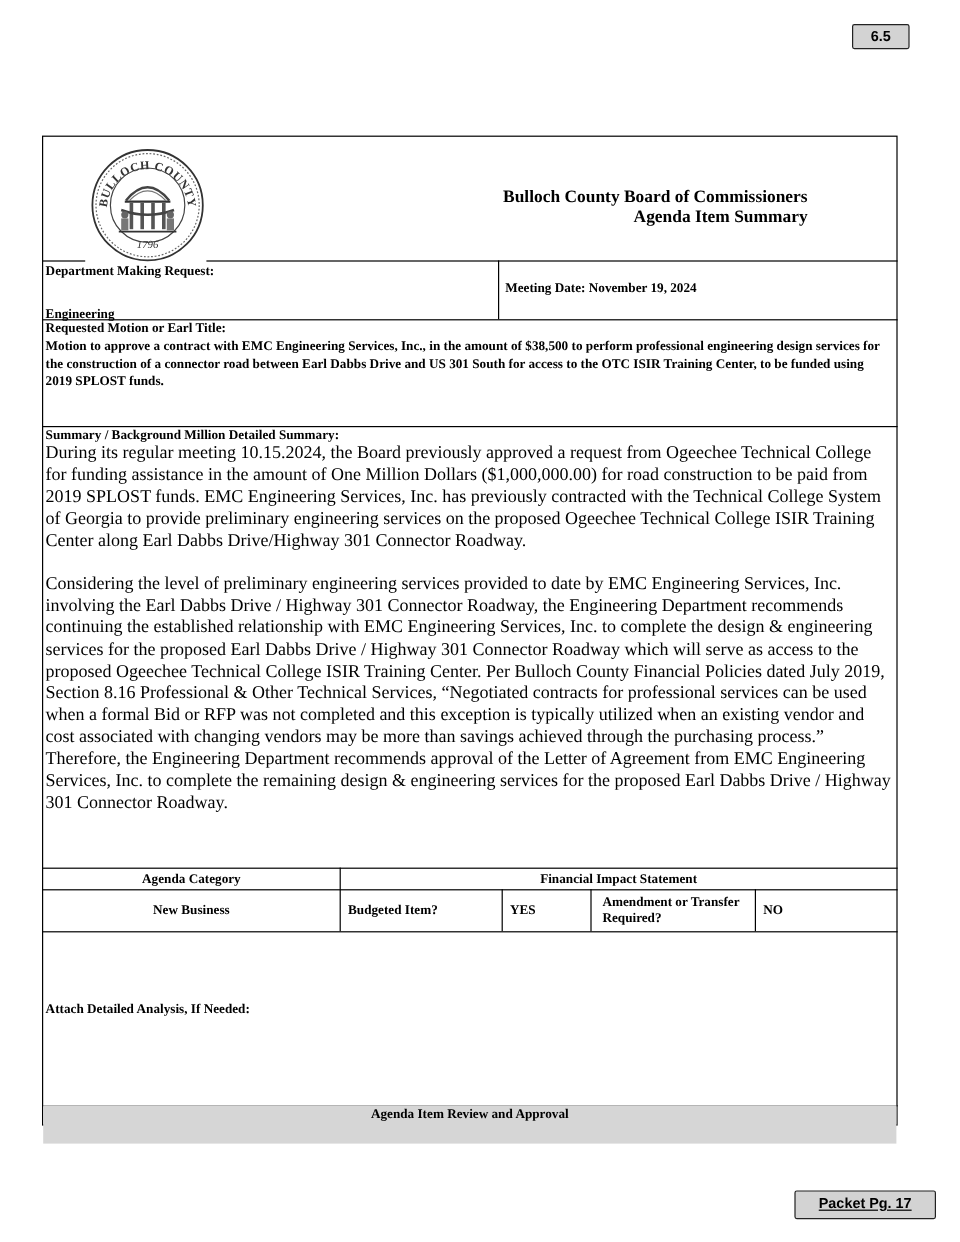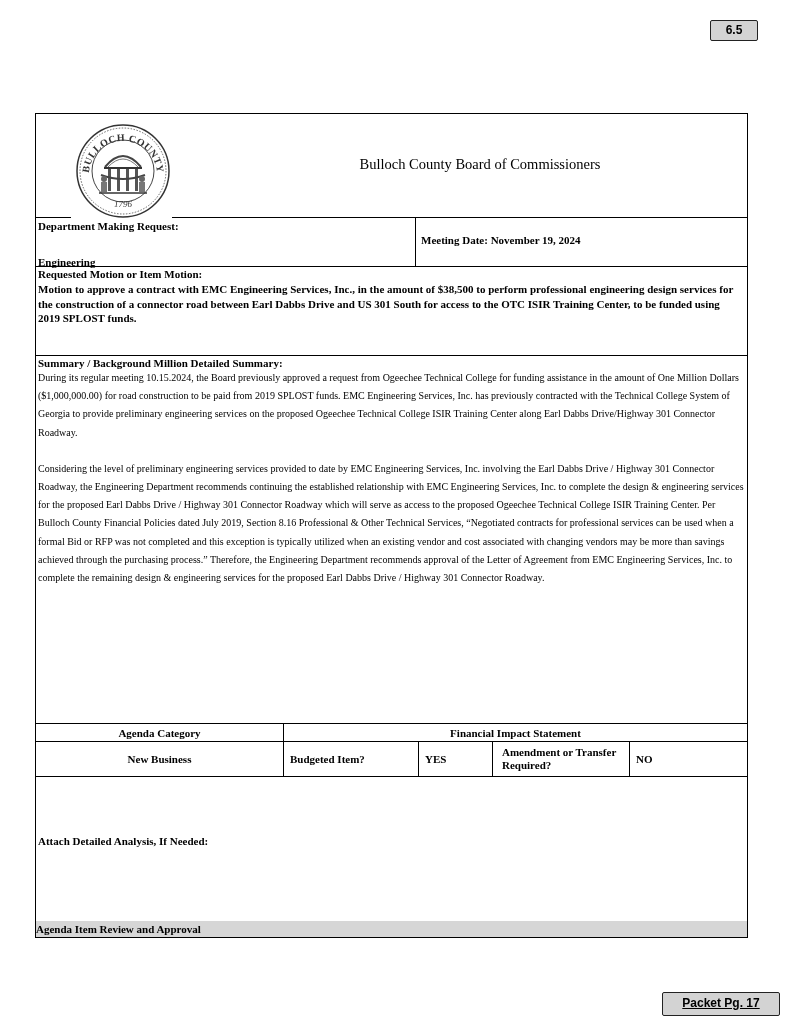--- a/index.html
+++ b/index.html
@@ -5,26 +5,26 @@
   html, body { margin:0; padding:0; background:#ffffff; }
   body { width:800px; height:1035px; position:relative; overflow:hidden; font-family:"Liberation Serif", serif; color:#000; }
   .badge { position:absolute; background:#d3d3d3; border:1.5px solid #222; border-radius:2px; font-family:"Liberation Sans", sans-serif; font-weight:bold; font-size:12px; text-align:center; box-sizing:border-box; }
   #item-badge { left:710px; top:20px; width:48px; height:21px; line-height:18px; }
   #packet-badge { left:662px; top:992px; width:118px; height:24px; line-height:21px;text-decoration:underline; }
   .frame { position:absolute; left:35px; top:113px; width:713px; height:825px; border:1px solid #000; box-sizing:border-box; }
   .hline { position:absolute; height:0; border-top:1px solid #000; }
   .vline { position:absolute; width:0; border-left:1px solid #000; }
   .txt { position:absolute; font-size:11px; line-height:13px; }
   .b { font-weight:bold; }
-  .head-title { position:absolute; left:300px; top:156px; width:360px; text-align:center; font-weight:normal; font-size:14.5px; line-height:17px; }
+  .head-title { position:absolute; left:313px; top:156px; width:360px; text-align:right; font-weight:bold; font-size:14.5px; line-height:17px; }
   .seal { position:absolute; left:75px; top:123px; width:96px; height:96px; }
-  .summary-body { position:absolute; left:38px; top:369px; width:706px; font-size:10px; line-height:18.2px; }
+  .summary-body { position:absolute; left:38px; top:369px; width:706px; font-size:15px; line-height:18.2px; }
   .summary-body p { margin:0 0 18px 0; }
   .cell { position:absolute; font-weight:bold; font-size:11px; display:flex; align-items:center; box-sizing:border-box; }
-  .review { position:absolute; left:36px; top:921px; width:711px; height:16px; background:#d6d6d6; font-weight:bold; font-size:11px; text-align:left; line-height:16px; }
+  .review { position:absolute; left:36px; top:921px; width:711px; height:32px; background:#d6d6d6; font-weight:bold; font-size:11px; text-align:center; line-height:16px; }
 </style>
 </head>
 <body>
 
 <div id="item-badge" class="badge">6.5</div>
 
 <div class="frame"></div>
 
 <svg class="seal" viewBox="0 0 96 96">
   <circle cx="48" cy="48" r="46" fill="#fff" stroke="#333" stroke-width="1.5"></circle>
@@ -51,32 +51,33 @@
   <circle cx="29" cy="56" r="3" fill="#666"></circle>
   <rect x="26" y="59" width="6" height="10" fill="#777"></rect>
   <circle cx="67" cy="56" r="3" fill="#666"></circle>
   <rect x="64" y="59" width="6" height="10" fill="#777"></rect>
   <line x1="24" y1="70" x2="72" y2="70" stroke="#333" stroke-width="1.5"></line>
   <text x="48" y="84" text-anchor="middle" font-family="Liberation Serif, serif" font-size="9" font-style="italic" fill="#333">1796</text>
 </svg>
 
 <div class="head-title">
   <div>Bulloch County Board of Commissioners</div>
+  <div>Agenda Item Summary</div>
 </div>
 
 <div class="hline" style="left:35px; top:217px; width:36px;"></div>
 <div class="hline" style="left:172px; top:217px; width:576px;"></div>
 
 <div class="txt b" style="left:38px; top:220px;">Department Making Request:</div>
 <div class="txt b" style="left:38px; top:244px;margin-top:12px;">Engineering</div>
 <div class="vline" style="left:415px; top:217px; height:49px;"></div>
 <div class="txt b" style="left:421px; top:234px;">Meeting Date: November 19, 2024</div>
 <div class="hline" style="left:35px; top:266px; width:713px;"></div>
 
-<div class="txt b" style="left:38px; top:268px;">Requested Motion or Item Motion:</div>
+<div class="txt b" style="left:38px; top:268px;">Requested Motion or Earl Title:</div>
 <div class="txt b" style="left:38px; top:282px; width:706px; line-height:14.5px;">Motion to approve a contract with EMC Engineering Services, Inc., in the amount of $38,500 to perform professional engineering design services for the construction of a connector road between Earl Dabbs Drive and US 301 South for access to the OTC ISIR Training Center, to be funded using 2019 SPLOST funds.</div>
 <div class="hline" style="left:35px; top:355px; width:713px;"></div>
 
 <div class="txt b" style="left:38px; top:357px;">Summary / Background Million Detailed Summary:</div>
 <div class="summary-body">
   <p>During its regular meeting 10.15.2024, the Board previously approved a request from Ogeechee Technical College for funding assistance in the amount of One Million Dollars ($1,000,000.00) for road construction to be paid from 2019 SPLOST funds. EMC Engineering Services, Inc. has previously contracted with the Technical College System of Georgia to provide preliminary engineering services on the proposed Ogeechee Technical College ISIR Training Center along Earl Dabbs Drive/Highway 301 Connector Roadway.</p>
   <p>Considering the level of preliminary engineering services provided to date by EMC Engineering Services, Inc. involving the Earl Dabbs Drive / Highway 301 Connector Roadway, the Engineering Department recommends continuing the established relationship with EMC Engineering Services, Inc. to complete the design &amp; engineering services for the proposed Earl Dabbs Drive / Highway 301 Connector Roadway which will serve as access to the proposed Ogeechee Technical College ISIR Training Center. Per Bulloch County Financial Policies dated July 2019, Section 8.16 Professional &amp; Other Technical Services, “Negotiated contracts for professional services can be used when a formal Bid or RFP was not completed and this exception is typically utilized when an existing vendor and cost associated with changing vendors may be more than savings achieved through the purchasing process.” Therefore, the Engineering Department recommends approval of the Letter of Agreement from EMC Engineering Services, Inc. to complete the remaining design &amp; engineering services for the proposed Earl Dabbs Drive / Highway 301 Connector Roadway.</p>
 </div>
 <div class="hline" style="left:35px; top:723px; width:713px;"></div>
 

